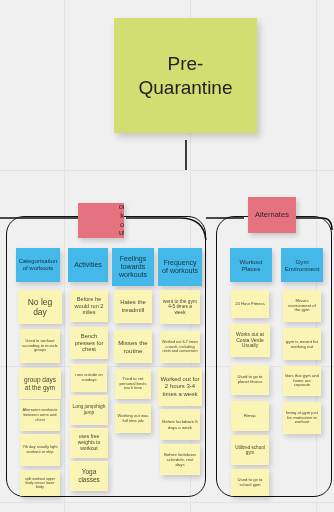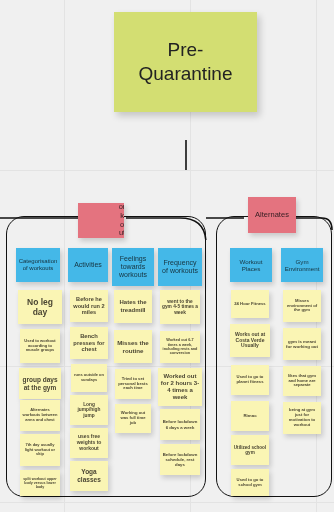--- a/index.html
+++ b/index.html
@@ -27,21 +27,21 @@
   }
   .title-note{
     background:#d3de72;
     font-size:19px;
     color:#222;
     line-height:1.25;
     box-shadow:3px 4px 7px rgba(0,0,0,0.18);
   }
   .pink{background:#e4737f;font-size:7.5px;color:#3a2025;}
   .blue{background:#44b8e8;font-size:6px;color:#16333f;}
-  .yellow{background:#faf5b4;color:#4b4633;font-weight:bold;}
+  .yellow{background:#faf5b4;color:#4b4633;}
 
   .frame{
     position:absolute;
     border:1.6px solid #111;
     border-radius:18px;
     box-sizing:border-box;
     background:transparent;
   }
   .connector{position:absolute;}
 </style>
@@ -50,21 +50,21 @@
 
 <div id="canvas">
 
   <div class="gridline" style="left:64px"></div>
   <div class="gridline" style="left:190px"></div>
   <div class="gridline" style="left:316px"></div>
   <div class="gridline-h" style="top:170px"></div>
   <div class="gridline-h" style="top:366px"></div>
   <div class="gridline-h" style="top:502px"></div>
 
-  <div class="note title-note" style="left:114px;top:12px;width:143px;height:100px;">
+  <div class="note title-note" style="left:114px;top:18px;width:143px;height:115px;">
     <span style="white-space:pre-line">Pre-
 Quarantine</span>
   </div>
 
   <svg class="connector" style="left:0;top:140px;width:334px;height:90px" viewBox="0 0 334 90">
     <path d="M186 0 L186 30" stroke="#111" stroke-width="1.6" fill="none"></path>
     <path d="M0 30 L334 30" stroke="#111" stroke-width="1.6" fill="none" opacity="0"></path>
     <path d="M100 78 L186 78" stroke="#111" stroke-width="1.6" fill="none" opacity="0"></path>
   </svg>
 

